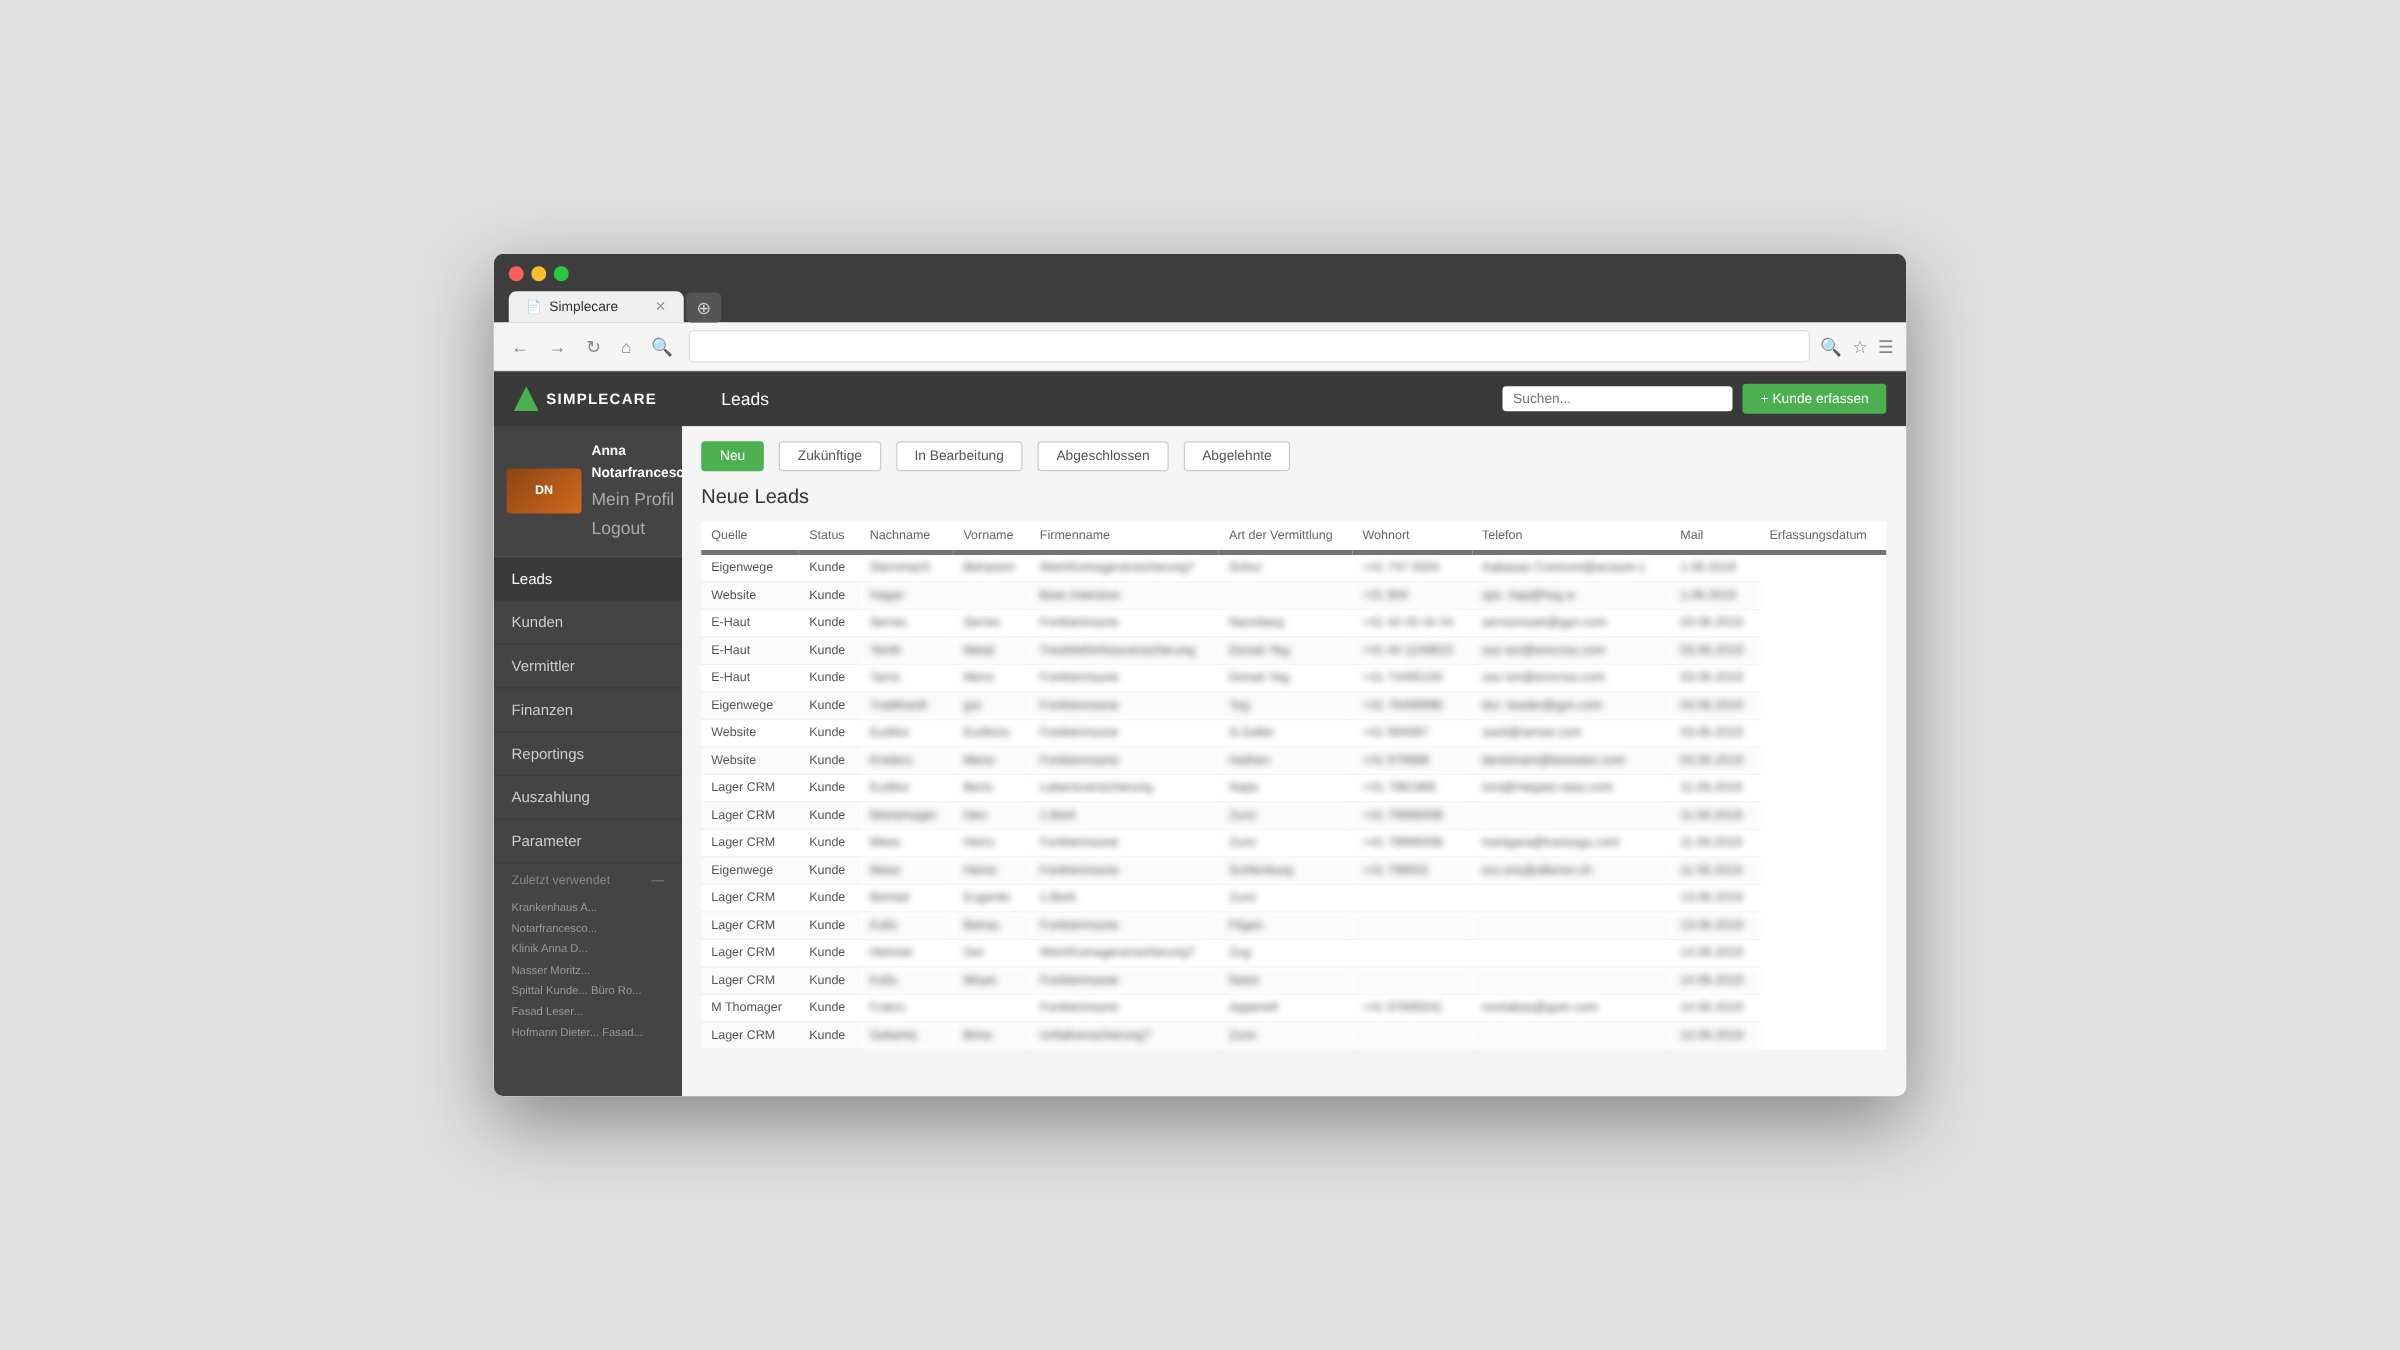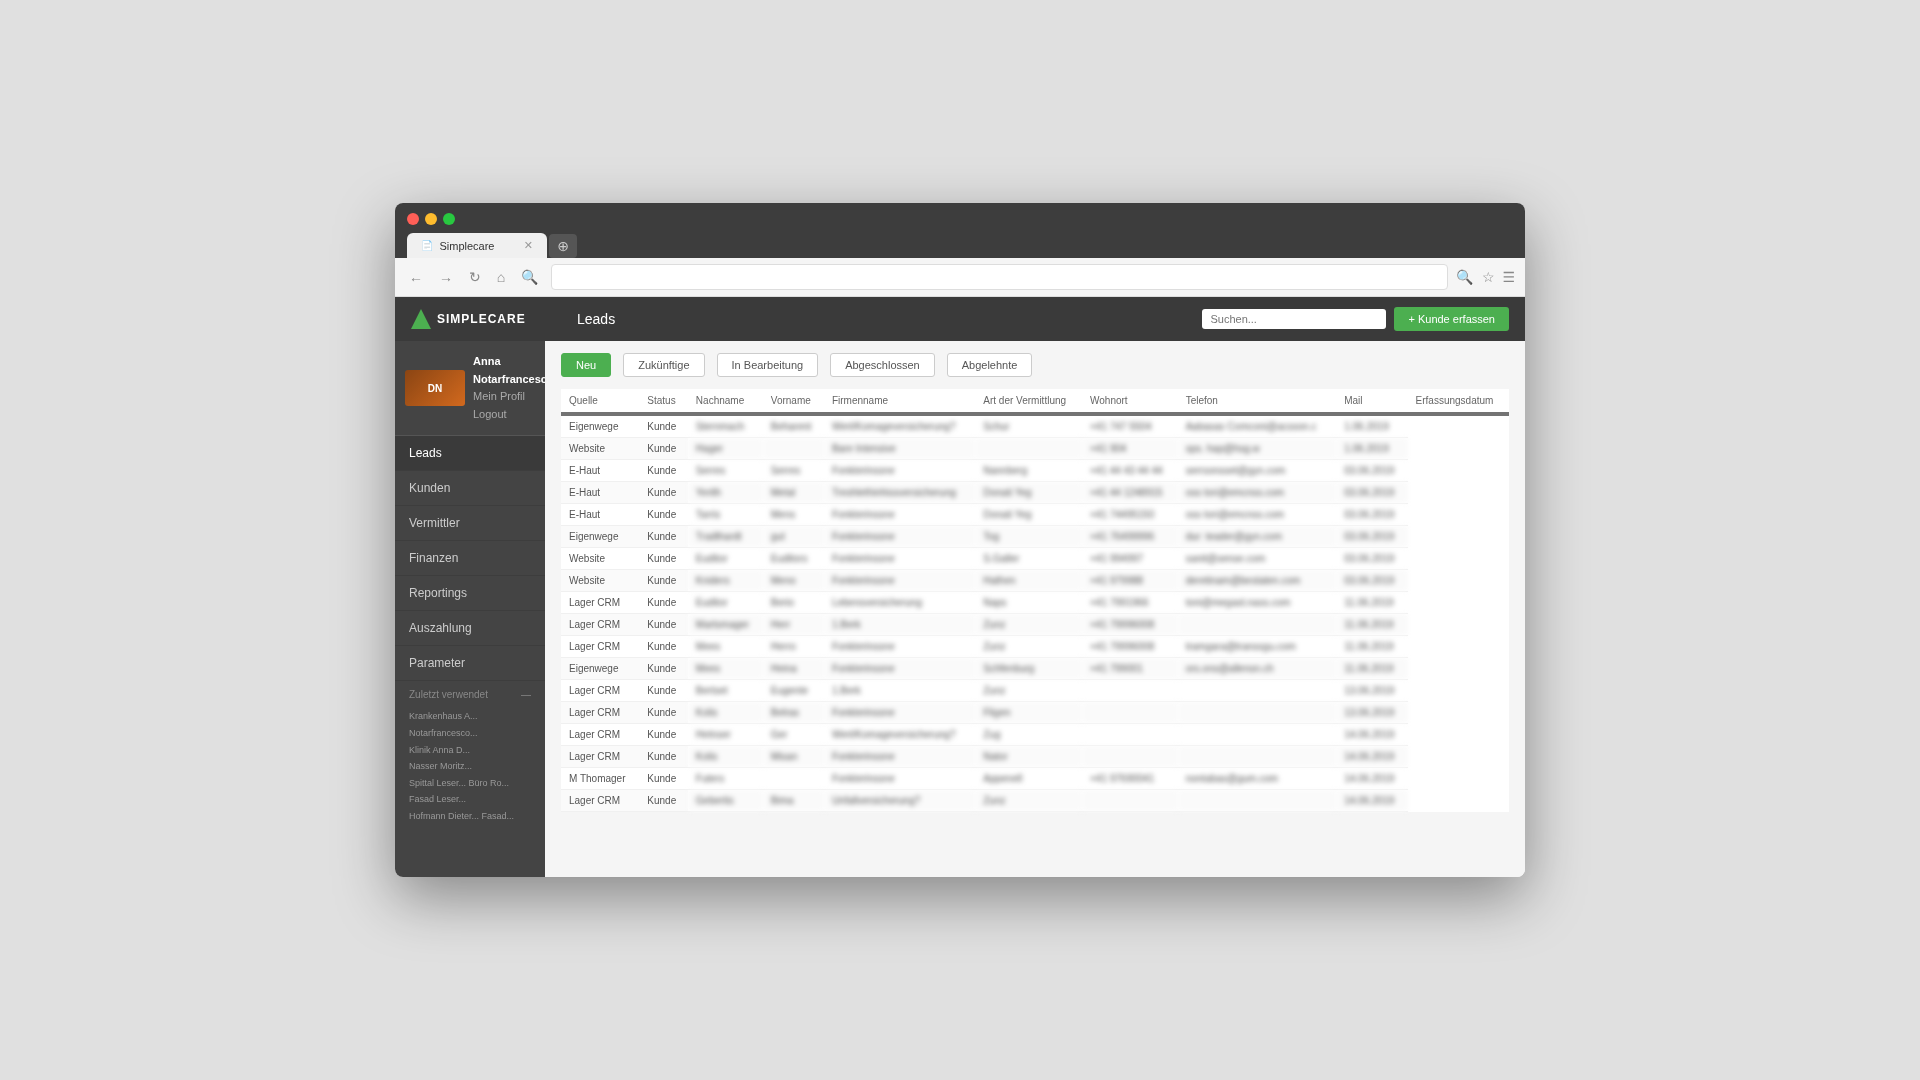--- a/index.html
+++ b/index.html
@@ -171,21 +171,21 @@
     }
     .user-avatar {
       width: 60px; height: 36px;
       background: #888;
       border-radius: 3px;
       flex-shrink: 0;
       overflow: hidden;
     }
     .user-info { color: #ccc; font-size: 10px; line-height: 1.6; }
     .user-name { font-weight: 600; font-size: 11px; color: #fff; }
-    .user-link { color: #aaa; font-size: 11px; display: block; cursor: pointer; }
+    .user-link { color: #aaa; font-size: 14px; display: block; cursor: pointer; }
     .nav-item {
       padding: 10px 14px;
       color: #ccc;
       font-size: 12px;
       cursor: pointer;
       border-bottom: 1px solid #3d3d3d;
     }
     .nav-item.active { color: #fff; background: #3a3a3a; }
     .nav-section {
       padding: 8px 14px 4px;
@@ -331,36 +331,37 @@
 
         <div class="nav-section">
           <span>Zuletzt verwendet</span>
           <span>—</span>
         </div>
         <div class="recent-items">
           <div class="recent-item">Krankenhaus A...</div>
           <div class="recent-item">Notarfrancesco...</div>
           <div class="recent-item">Klinik Anna D...</div>
           <div class="recent-item">Nasser Moritz...</div>
-          <div class="recent-item">Spittal Leser... Büro Ro...</div>
+          <div class="recent-item">Spittal Kunde... Büro Ro...</div>
           <div class="recent-item">Fasad Leser...</div>
           <div class="recent-item">Hofmann Dieter... Fasad...</div>
         </div>
       </div>
 
       <div class="main-content">
 
         <div class="tabs-bar">
           <button class="tab-btn active">Neu</button>
           <button class="tab-btn">Zukünftige</button>
           <button class="tab-btn">In Bearbeitung</button>
           <button class="tab-btn">Abgeschlossen</button>
           <button class="tab-btn">Abgelehnte</button>
         </div>
 
+        <div class="section-title">Neue Leads</div>
 
         <table class="data-table">
           <thead>
             <tr>
               <th>Quelle</th>
               <th>Status</th>
               <th>Nachname</th>
               <th>Vorname</th>
               <th>Firmenname</th>
               <th>Art der Vermittlung</th>

